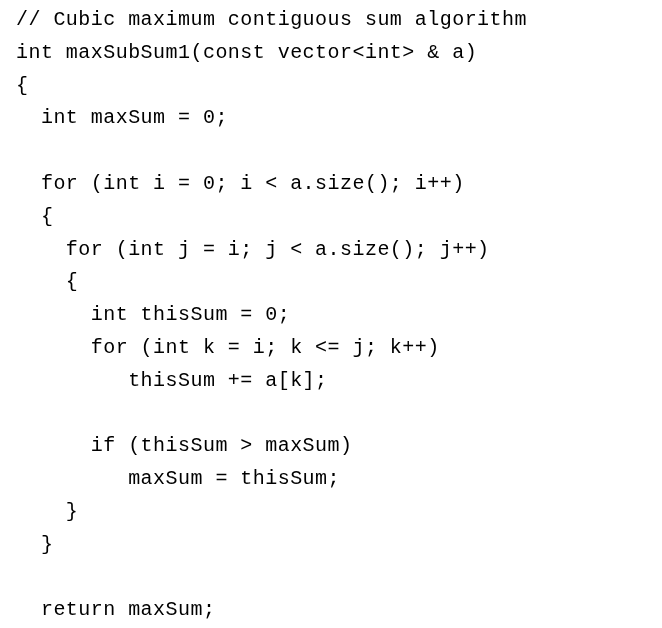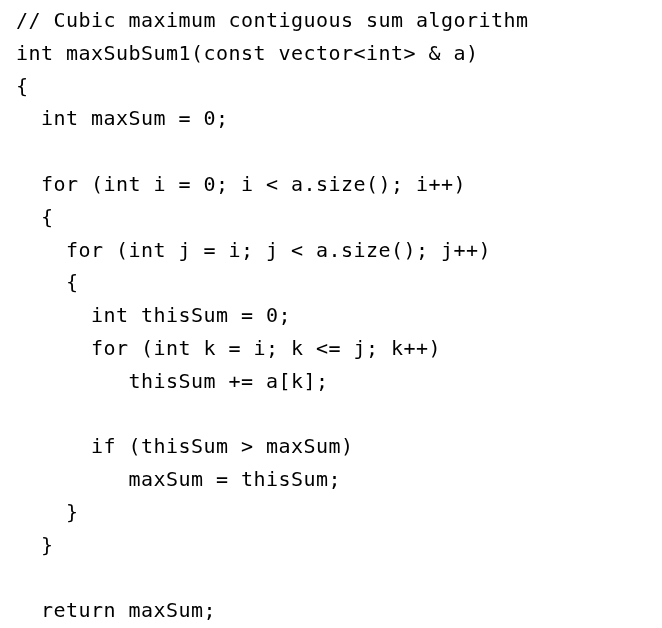--- a/index.html
+++ b/index.html
@@ -39,20 +39,21 @@
     -webkit-font-smoothing: none;
     font-weight: 400;
   }
   .code-line {
     display: block;
     height: 32.8px;
     white-space: pre;
     margin: 0;
     padding: 0;
     color: #000000;
+    font-family: Liberation Mono, monospace;
   }
   .code-line.blank {
     color: transparent;
   }
 </style>
 </head>
 <body>
 
 <div id="code-listing">
   <pre class="code-block"><span class="code-line">// Cubic maximum contiguous sum algorithm</span><span class="code-line">int maxSubSum1(const vector&lt;int&gt; &amp; a)</span><span class="code-line">{</span><span class="code-line">  int maxSum = 0;</span><span class="code-line blank"> </span><span class="code-line">  for (int i = 0; i &lt; a.size(); i++)</span><span class="code-line">  {</span><span class="code-line">    for (int j = i; j &lt; a.size(); j++)</span><span class="code-line">    {</span><span class="code-line">      int thisSum = 0;</span><span class="code-line">      for (int k = i; k &lt;= j; k++)</span><span class="code-line">         thisSum += a[k];</span><span class="code-line blank"> </span><span class="code-line">      if (thisSum &gt; maxSum)</span><span class="code-line">         maxSum = thisSum;</span><span class="code-line">    }</span><span class="code-line">  }</span><span class="code-line blank"> </span><span class="code-line">  return maxSum;</span><span class="code-line">}</span></pre>

